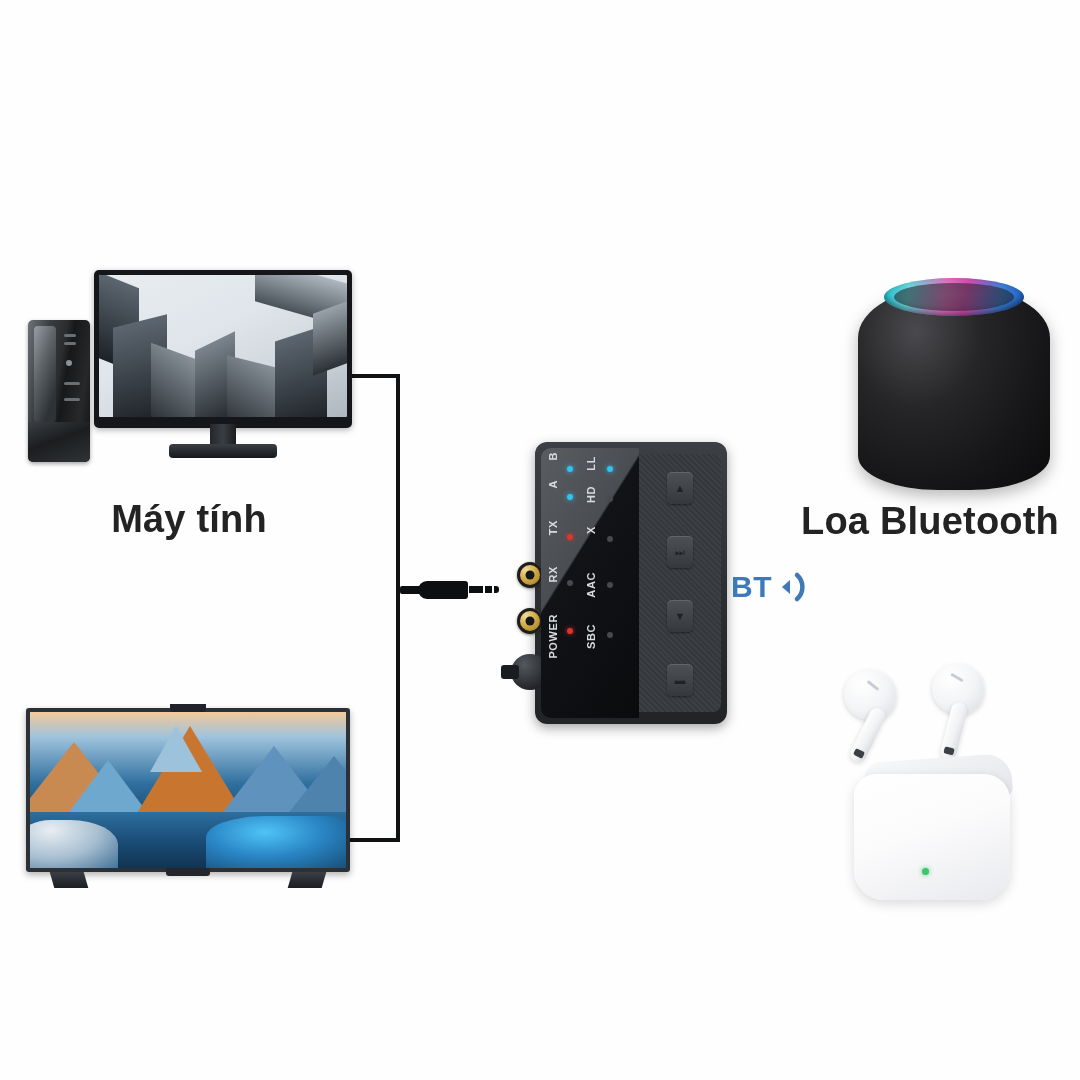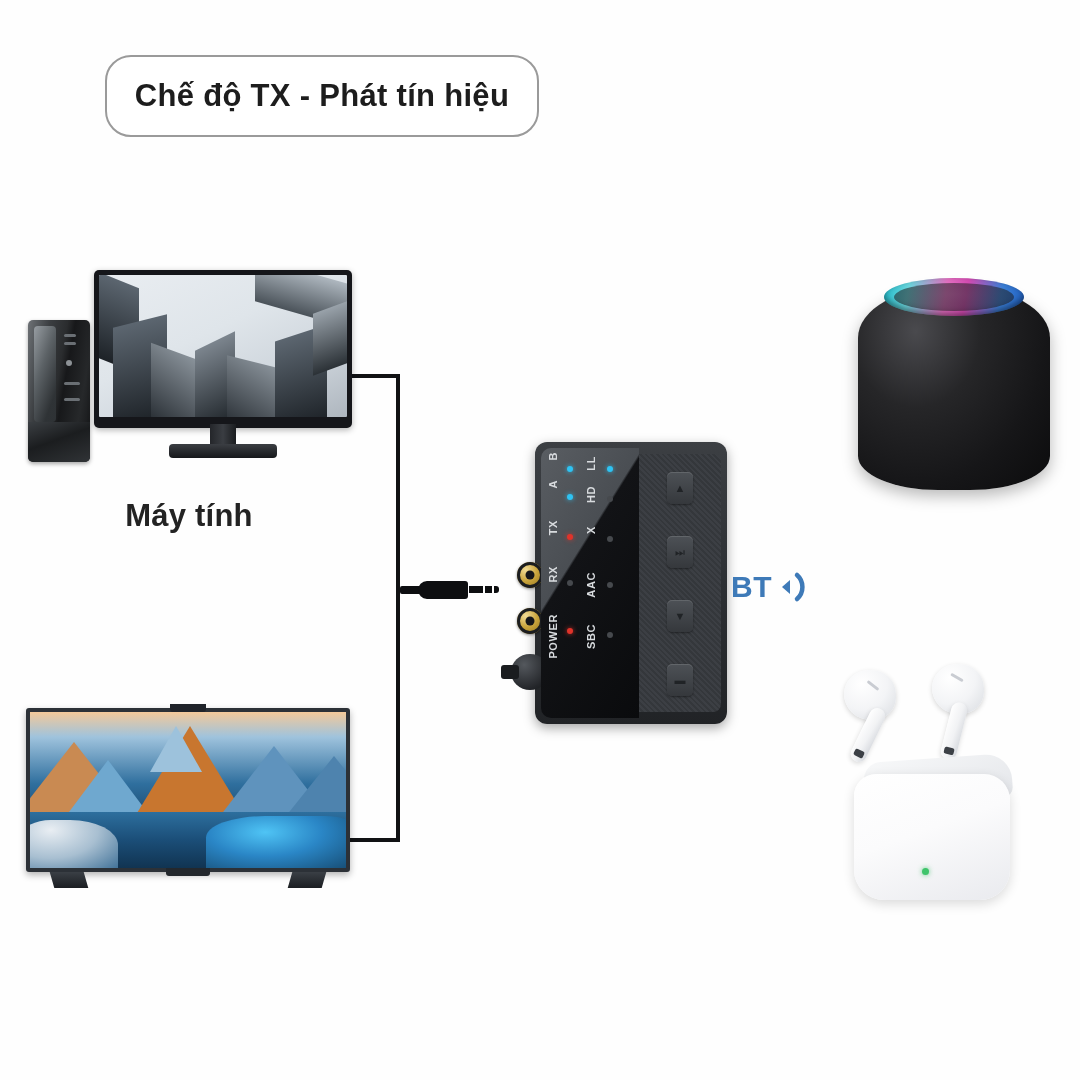--- a/index.html
+++ b/index.html
@@ -39,21 +39,21 @@
     font-size: 31px;
     font-weight: bold;
     color: #1d1d1d;
     letter-spacing: .3px;
     white-space: nowrap;
   }
 
   
   .dev-label {
     position: absolute;
-    font-size: 31px;
+    font-size: 38px;
     font-weight: bold;
     color: #232323;
     white-space: nowrap;
     letter-spacing: .2px;
     text-align: center;
   }
   .dev-label.two-line { white-space: normal; line-height: 1.28; }
 
   
   .computer { position: absolute; left: 24px; top: 270px; width: 330px; height: 210px; }
@@ -261,23 +261,20 @@
   .case-led {
     position:absolute; left:94px; top:206px; width:7px; height:7px;
     border-radius:50%; background:#3ec46a; box-shadow:0 0 5px rgba(62,196,106,.8);
   }
 </style>
 </head>
 <body>
 
 <div class="stage">
 
-  <div class="title-badge">
-    <span>Chế độ TX - Phát tín hiệu</span>
-  </div>
 
   <div class="wire" style="left:350px; top:374px; width:50px; height:4px;"></div>
   <div class="wire" style="left:396px; top:374px; width:4px; height:468px;"></div>
   <div class="wire" style="left:350px; top:838px; width:50px; height:4px;"></div>
 
   <div class="plug">
     <div class="plug-cord"></div>
     <div class="plug-body"></div>
     <div class="plug-tip" style="left:69px; width:14px;"></div>
     <div class="plug-tip" style="left:85px; width:7px;"></div>
@@ -389,20 +386,21 @@
       </svg>
     </span>
   </div>
 
   <div class="speaker">
     <div class="spk-body"></div>
     <div class="spk-top"></div>
     <div class="spk-top-inner"></div>
   </div>
 
+  <div class="dev-label" style="left:780px; top:500px; width:300px;">Loa Bluetooth</div>
 
   <div class="earbuds">
     <div class="bud" style="left:16px; top:8px;">
       <div class="bud-head" style="left:0; top:0;"></div>
       <div class="bud-slit" style="left:22px; top:14px; transform:rotate(38deg);"></div>
       <div class="bud-stem" style="left:16px; top:36px; transform:rotate(26deg);"></div>
     </div>
     <div class="bud" style="left:104px; top:2px;">
       <div class="bud-head" style="left:0; top:0;"></div>
       <div class="bud-slit" style="left:18px; top:12px; transform:rotate(30deg);"></div>

